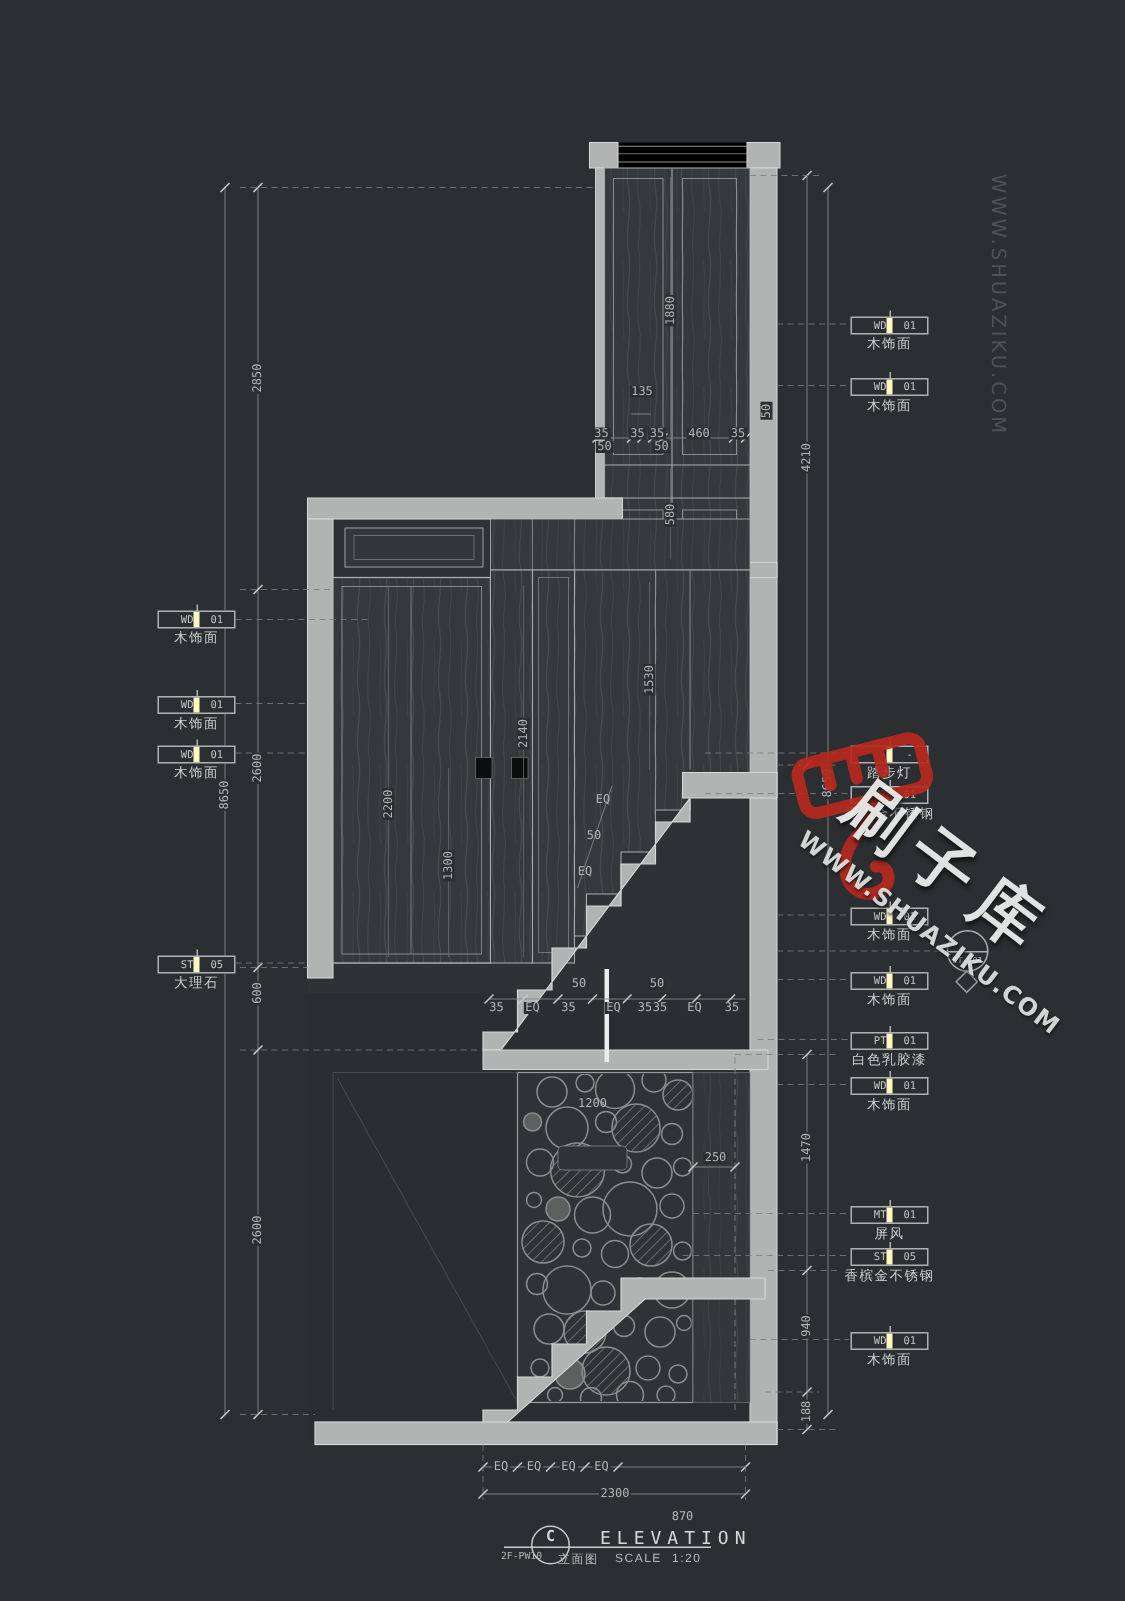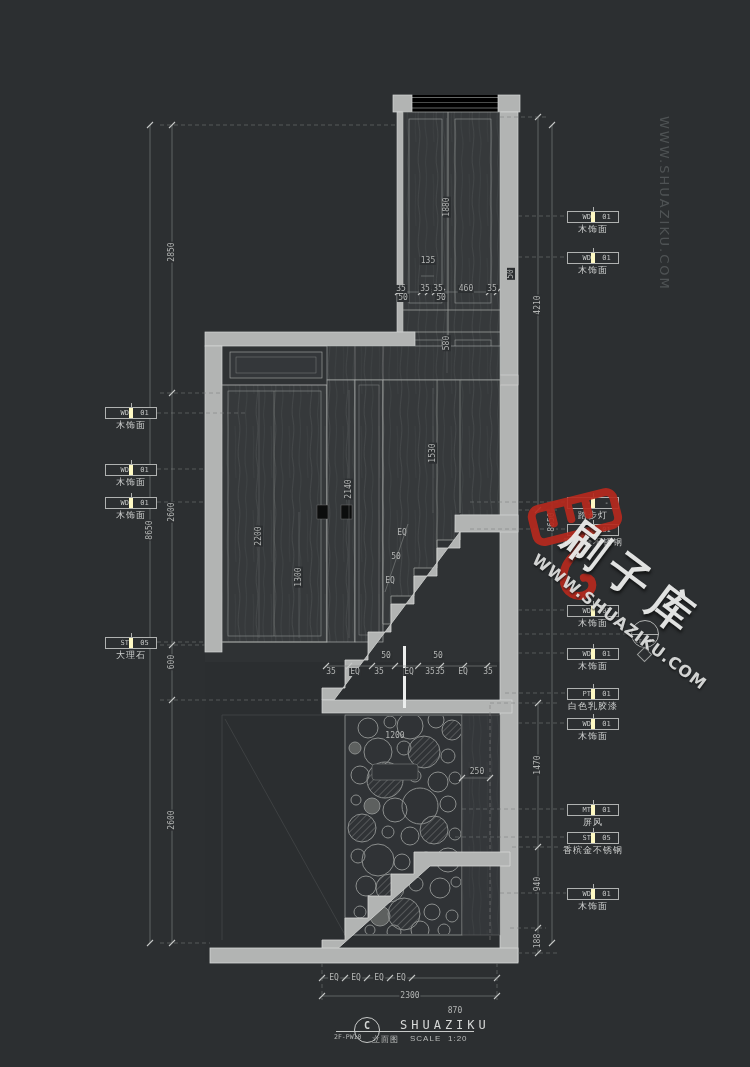--- a/index.html
+++ b/index.html
@@ -483,21 +483,21 @@
 <div class="lt-circle" style="left:631px;top:620px">
   <div class="half top"></div>
   <div class="half">LT-P01</div>
 </div>
 <div class="lt-diamond" style="left:639px;top:649px"></div>
 
 <div class="tb-line" style="left:336px;top:1031px;width:138px"></div>
 <div class="tb-circle" style="left:354px;top:1017px"></div>
 <span class="tb-letter" style="left:367px;top:1025px">C</span>
 <span class="tb-code" style="left:334px;top:1033px">2F-PW10</span>
-<span class="tb-title" style="left:400px;top:1018px">SHUAZIKU</span>
+<span class="tb-title" style="left:400px;top:1018px">ELEVATION</span>
 <span class="tb-sub" style="left:372px;top:1034px">立面图</span>
 <span class="tb-sub" style="left:410px;top:1034px">SCALE</span>
 <span class="tb-sub" style="left:448px;top:1034px">1:20</span>
 
 <div id="wm">
   <svg width="120" height="130" viewBox="0 0 120 130" style="position:absolute;left:528px;top:488px;transform:rotate(-14deg)">
     <g stroke="#b72a1e" fill="none" stroke-width="8" stroke-linecap="round" stroke-linejoin="round" opacity="0.92">
       <rect x="14" y="10" width="84" height="34" rx="8"></rect>
       <line x1="34" y1="14" x2="34" y2="28"></line>
       <line x1="52" y1="14" x2="52" y2="28"></line>

